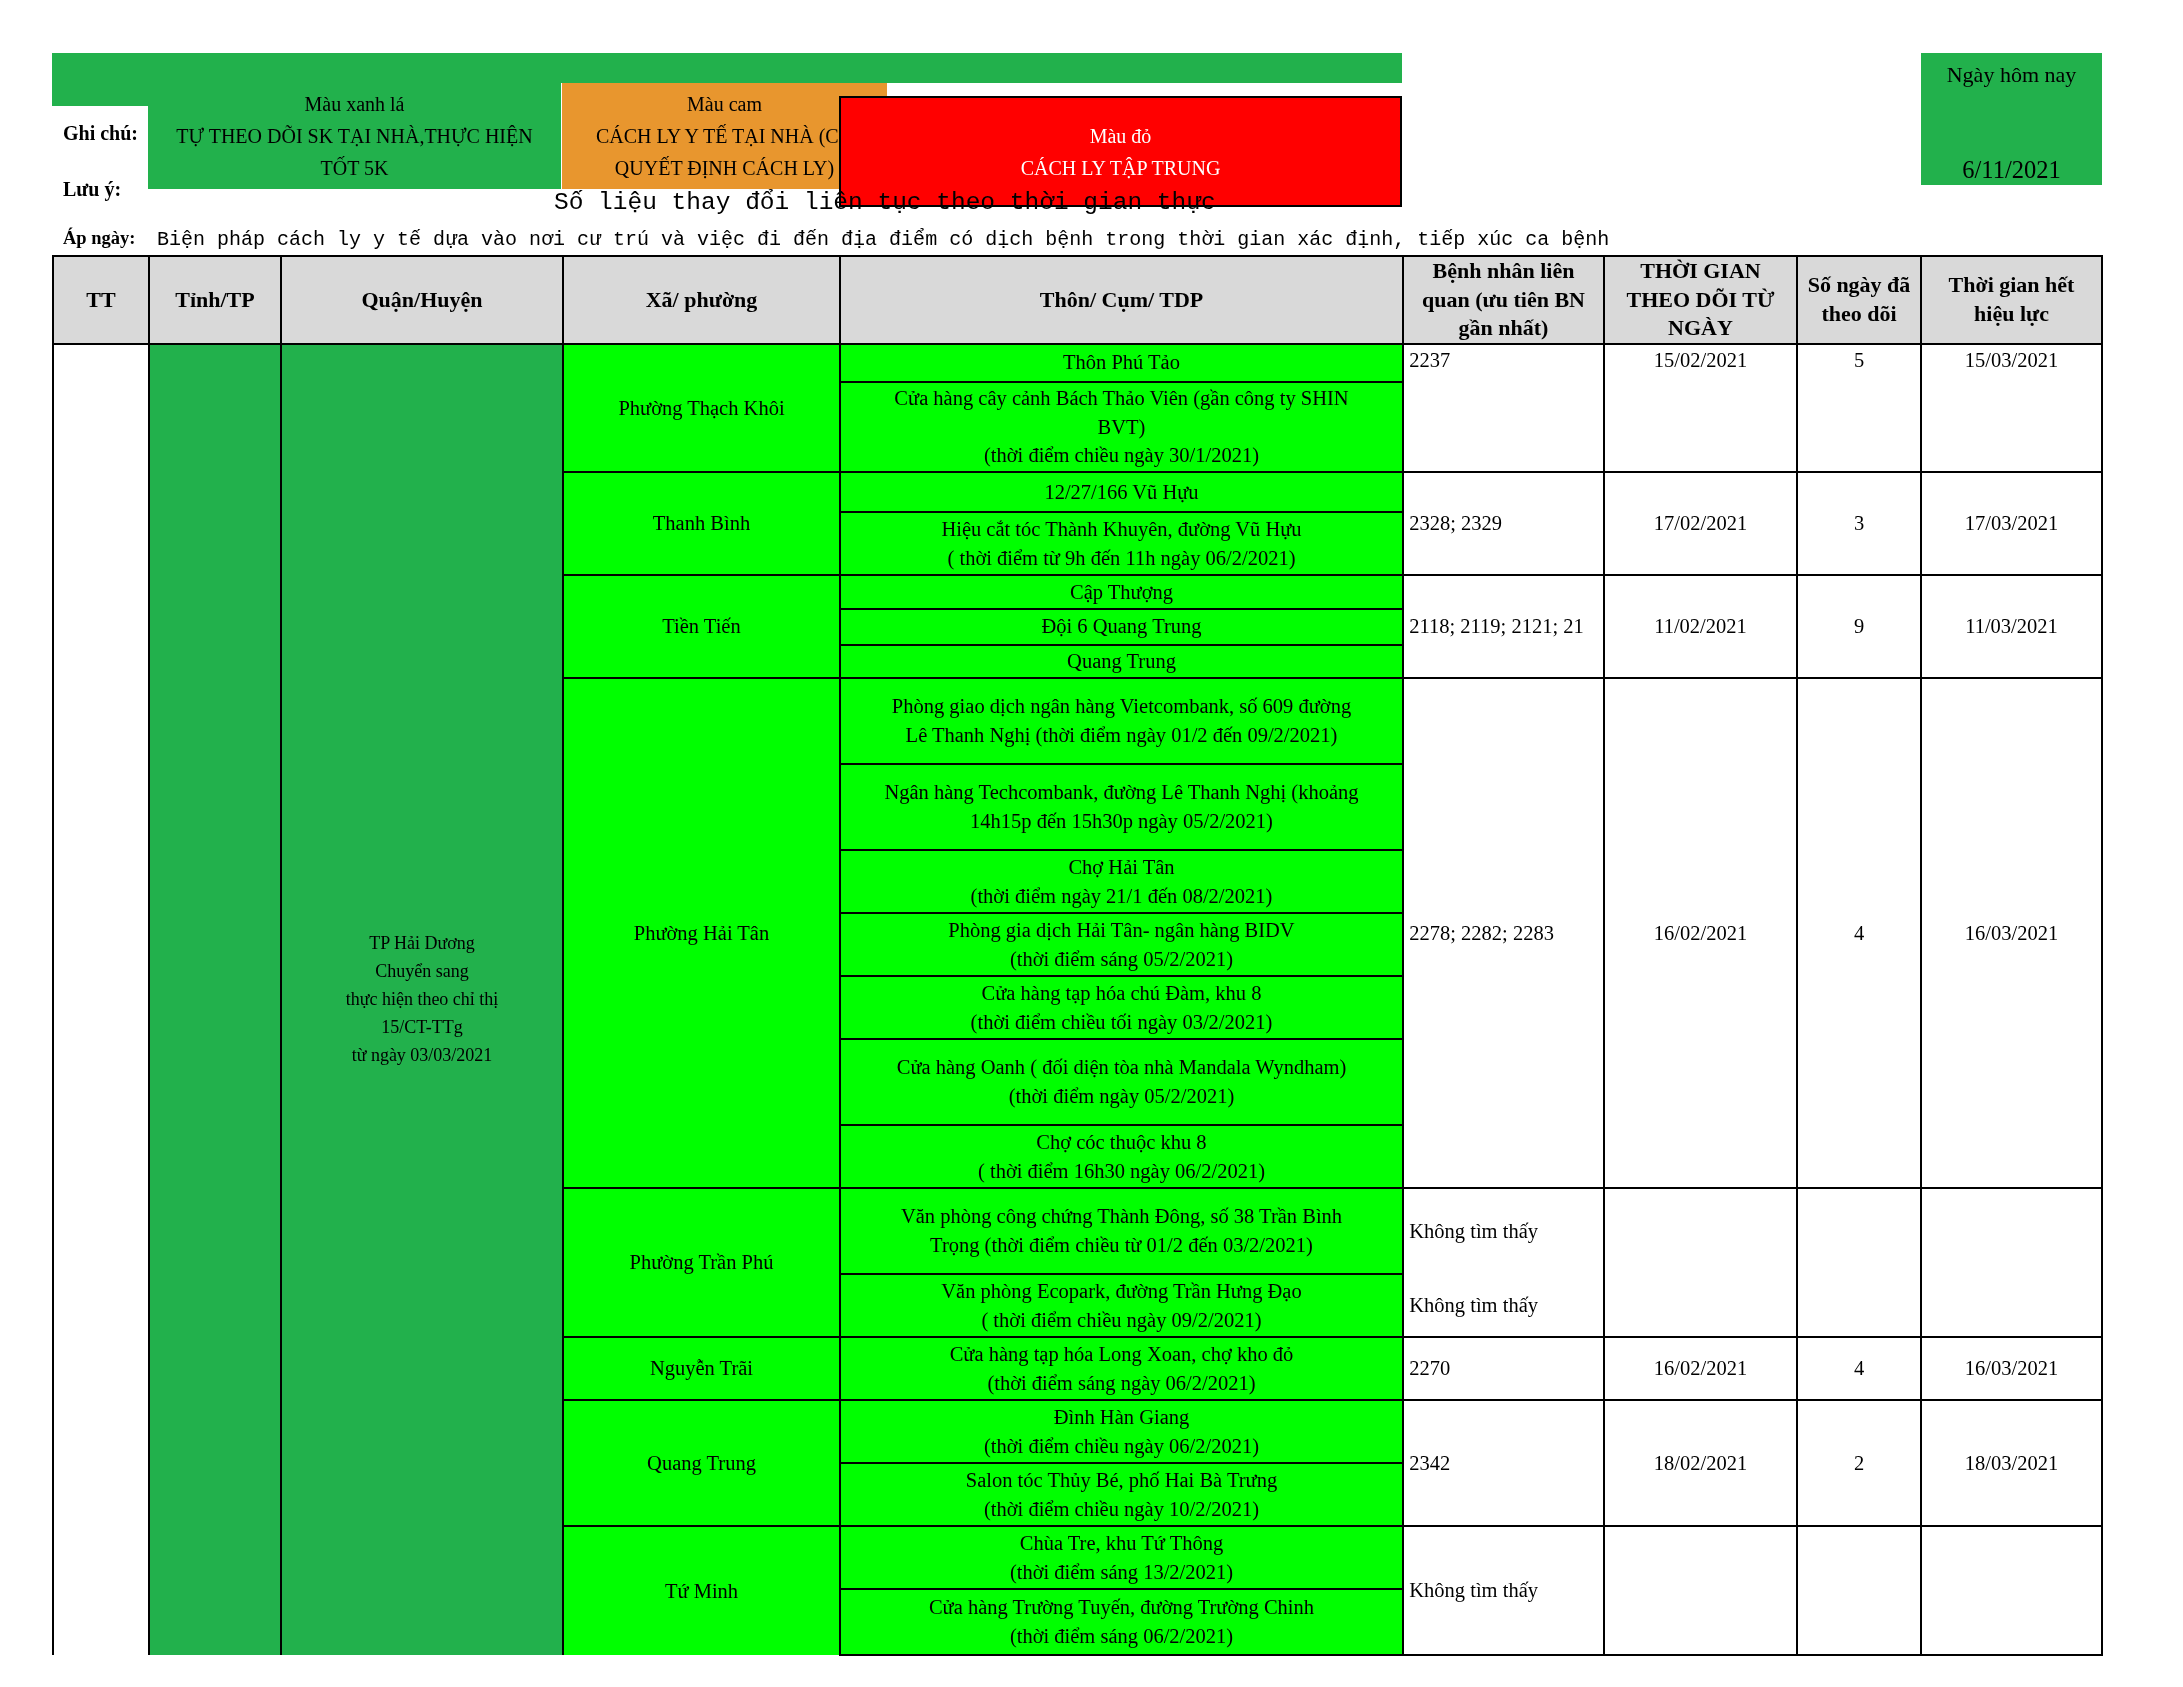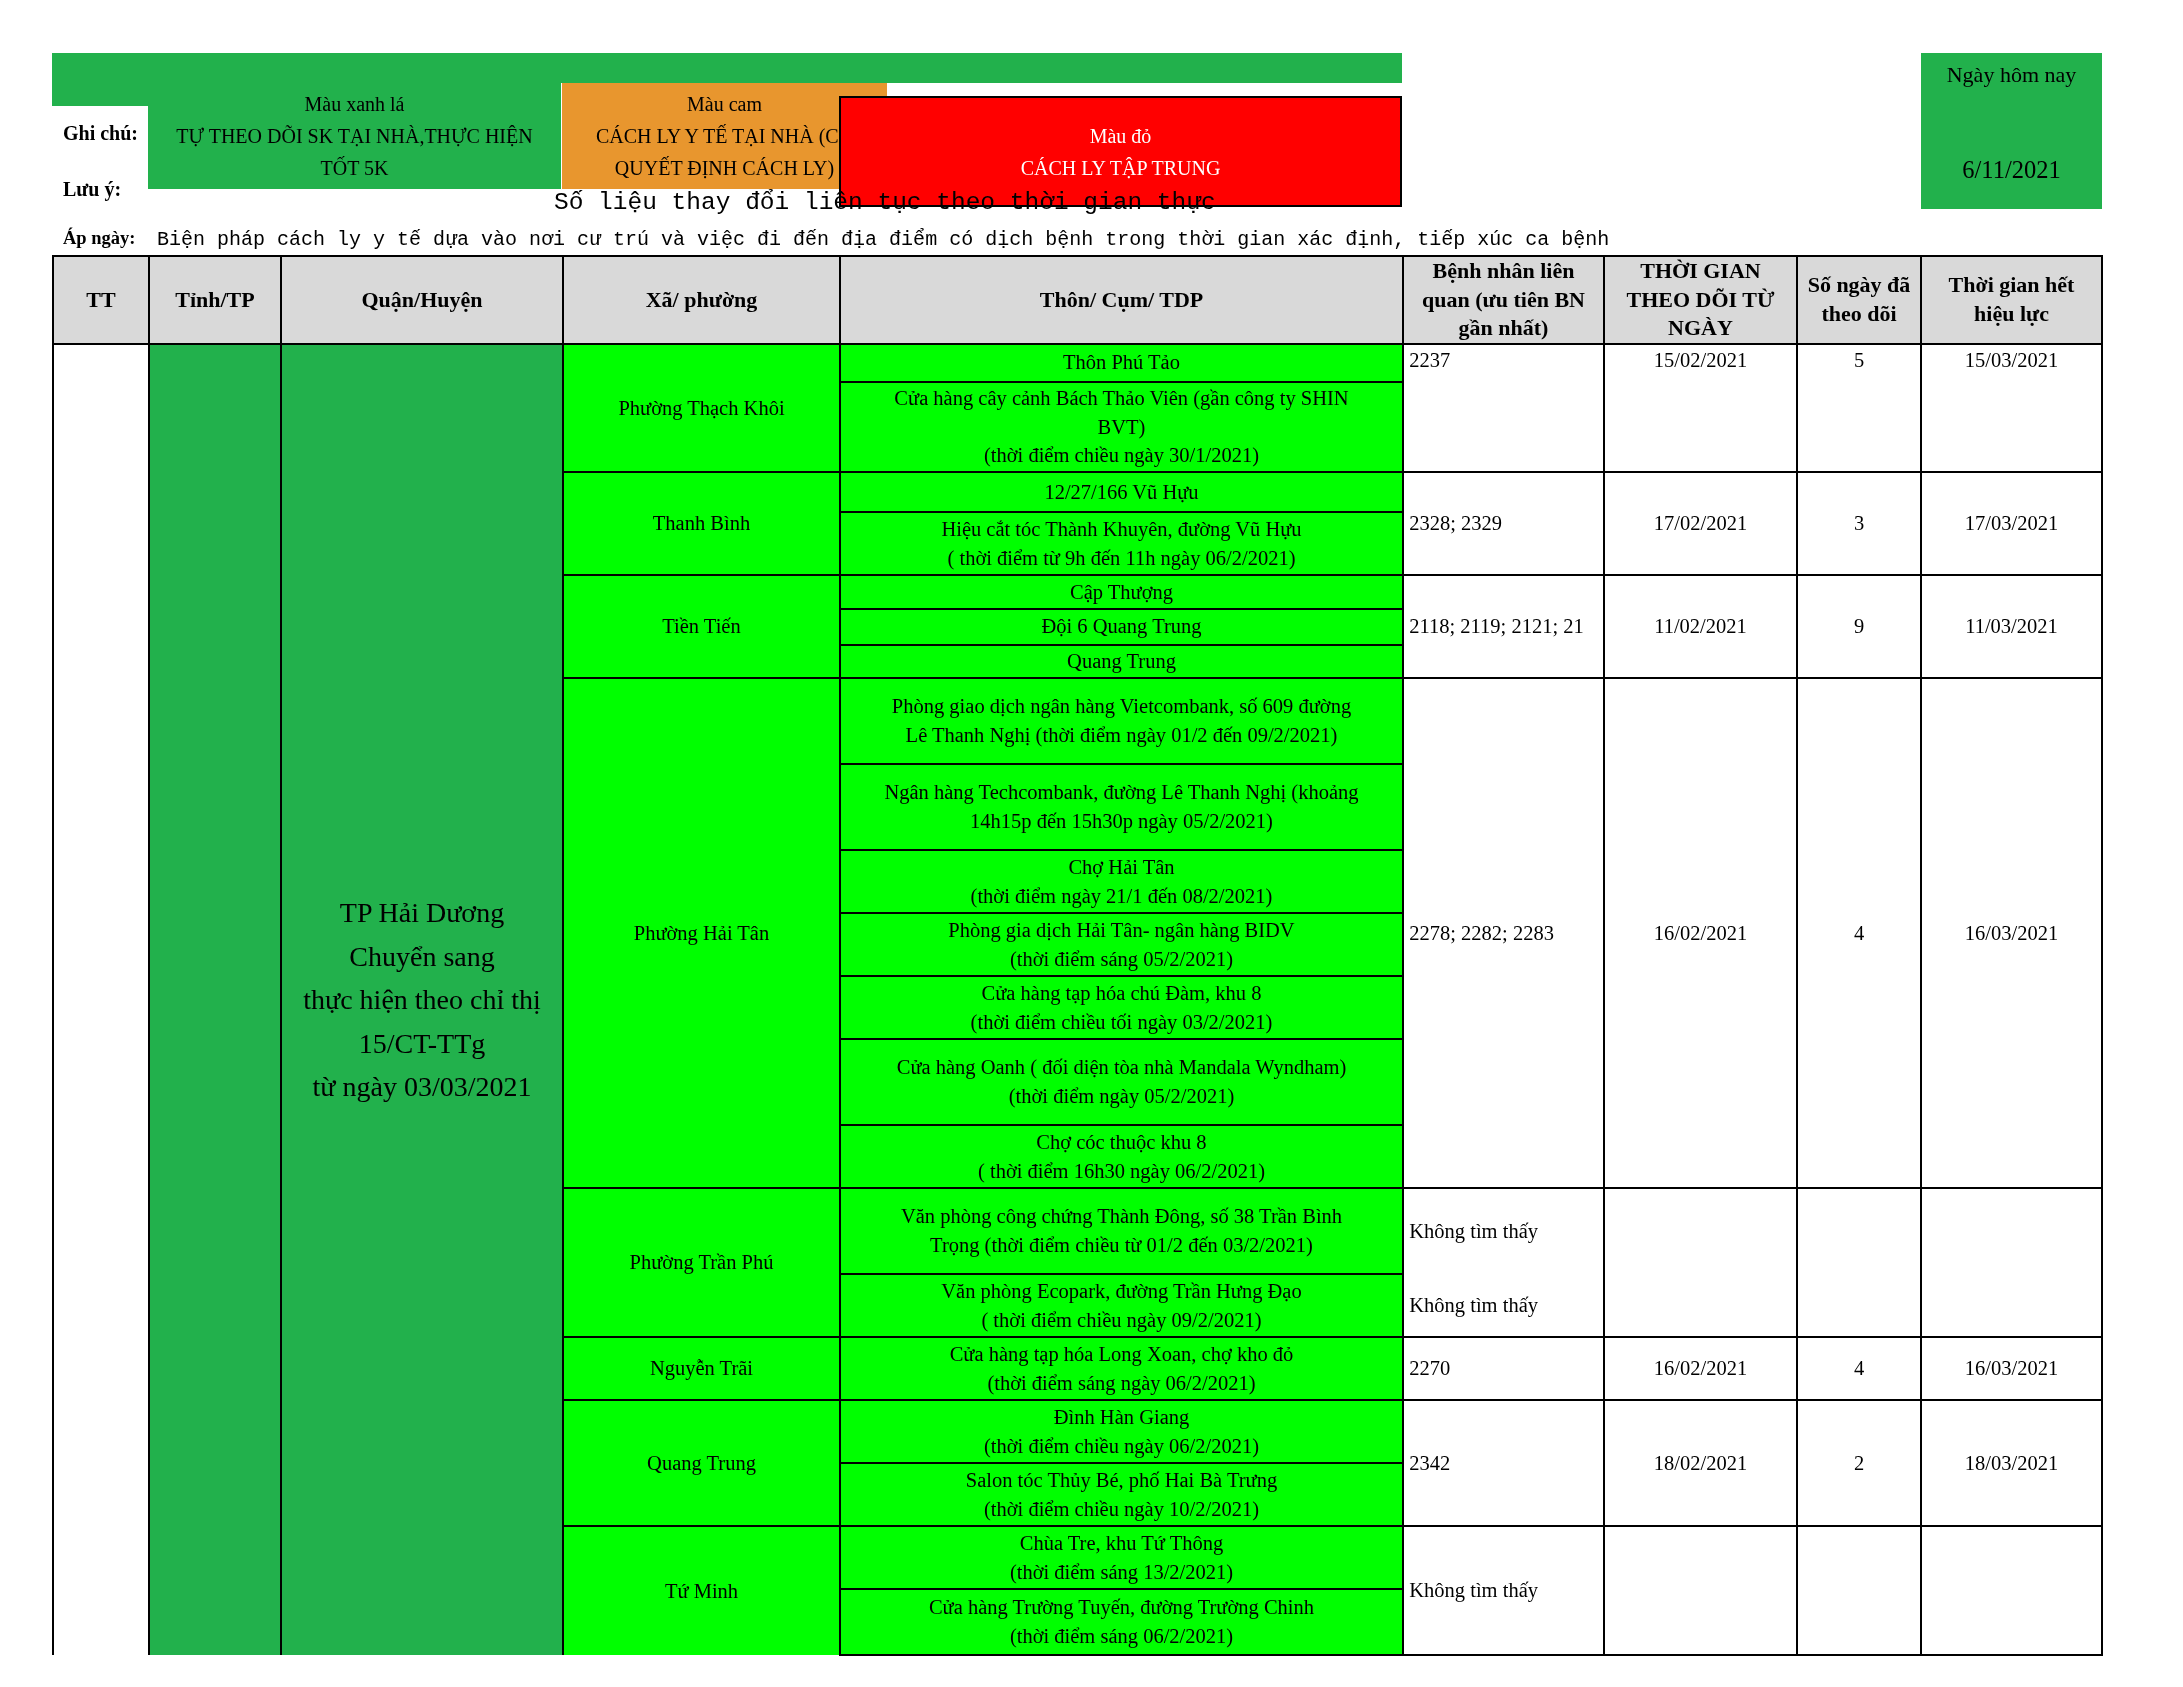--- a/index.html
+++ b/index.html
@@ -29,21 +29,21 @@
   }
   table.main td, table.main th{border:2px solid #000; overflow:hidden; box-sizing:border-box;}
   thead th{
     background:var(--header-gray); font-size:22px; font-weight:bold; height:84px;
     text-align:center; vertical-align:middle; line-height:1.3; padding:0 4px;
     border-top:4px solid #000;
   }
   td.tt{background:#fff;}
   td.province{background:var(--green);}
   td.district{
-    background:var(--green); font-size:28px; text-align:center; vertical-align:middle;
+    background:var(--green); font-size:18px; text-align:center; vertical-align:middle;
     white-space:pre-line; line-height:1.55;
   }
   td.ward{
     background:var(--bright-green); font-size:20.5px; text-align:center; vertical-align:middle;
   }
   td.loc{
     background:var(--bright-green); font-size:20.5px; text-align:center; vertical-align:middle;
     white-space:pre-line; line-height:1.4; padding:1.3px 6.6px;
   }
   td.patients{font-size:20.5px; text-align:left; vertical-align:middle; padding:2.6px 5.3px; white-space:nowrap;}
@@ -67,21 +67,21 @@
 TỐT 5K</div>
 
   <div class="abs legend-box" style="left:562px; top:83px; width:325px; height:106px; background:var(--orange);">Màu cam
 CÁCH LY Y TẾ TẠI NHÀ (CÓ
 QUYẾT ĐỊNH CÁCH LY)</div>
 
   <div class="abs legend-box" style="left:839px; top:96px; width:563px; height:111px; background:var(--red); color:var(--red-text); border:2.6px solid #000;">Màu đỏ
 CÁCH LY TẬP TRUNG</div>
 
 
-  <div class="abs datebox" style="left:1921px; top:53px; width:181px; height:156px;">
+  <div class="abs datebox" style="left:1921px; top:53px; width:181px; height:132px;">
     <span>Ngày hôm nay</span>
     <span class="dateval">6/11/2021</span>
   </div>
 
   <div class="abs note-label" style="left:63px; top:178px;">Lưu ý:</div>
   <div class="abs note-sans luuy-text" style="left:554px; top:189px;">Số liệu thay đổi liên tục theo thời gian thực</div>
 
   <div class="abs note-label" style="left:63px; top:228px; font-size:18.5px;">Áp ngày:</div>
   <div class="abs note-sans apdung-text" style="left:157px; top:228px;">Biện pháp cách ly y tế dựa vào nơi cư trú và việc đi đến địa điểm có dịch bệnh trong thời gian xác định, tiếp xúc ca bệnh</div>
 

